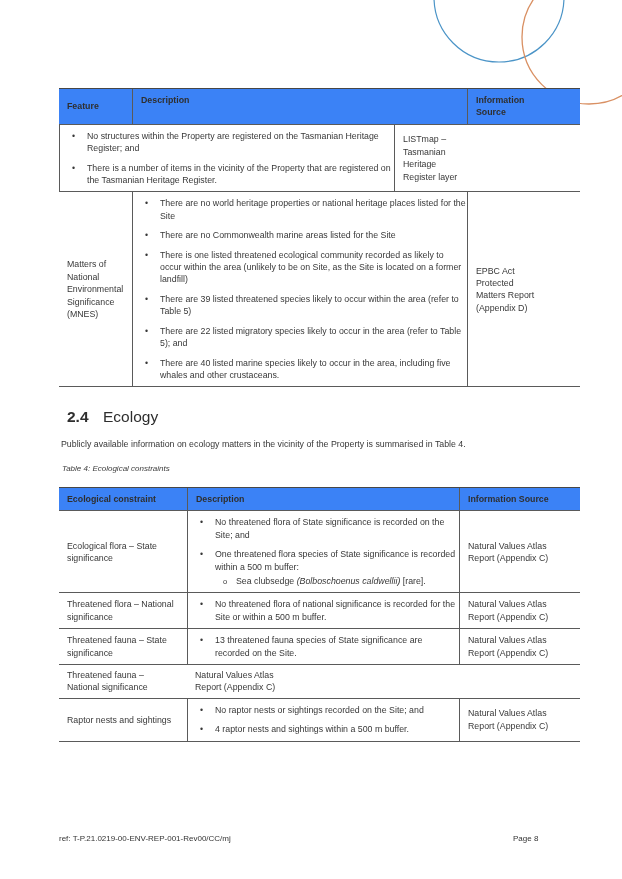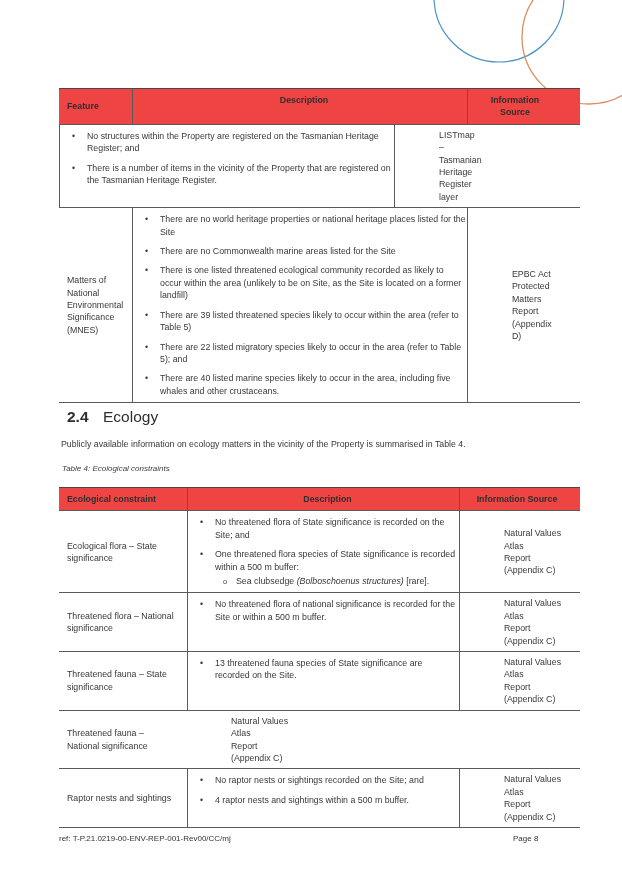--- a/index.html
+++ b/index.html
@@ -9,37 +9,37 @@
   }
   .decor { position:absolute; top:0; left:0; pointer-events:none; }
 
   
   .tbl { position:absolute; left:59px; width:521px; font-size:8.8px; line-height:12.4px;
          border-top:1px solid #474747; border-bottom:1px solid #5a5a5a; }
   .tbl1 { top:88px; }
   .tbl2 { top:487px; }
   .trow { display:flex; border-bottom:1px solid #5a5a5a; }
   .trow:last-child { border-bottom:none; }
-  .hrow { background:#ef4444; font-weight:bold; color:#2f2f2f;text-align:center; }
+  .hrow { background:#3b82f6; font-weight:bold; color:#2f2f2f; }
   .cell { box-sizing:border-box; }
   .cF   { padding:4px 4px 4px 8px; display:flex; align-items:center; }
   .cD   { border-left:1px solid #5a5a5a; border-right:1px solid #5a5a5a; padding:5px 0; }
   .cS   { padding:4px 8px; display:flex; flex-direction:column; justify-content:center; }
   .tbl1 .cF { width:73px; }  .tbl1 .cD { width:336px; } .tbl1 .cS { width:112px; padding-right:26px; }
   .tbl2 .cF { width:128px; padding-right:10px; } .tbl2 .cD { width:273px; } .tbl2 .cS { width:120px; padding-right:14px; }
   .hrow .cF { padding-top:5px; padding-bottom:5px; }
   .hrow .cD { padding-left:8px; }
   .hrow .cS { padding-top:5px; padding-bottom:5px; justify-content:flex-start; }
 
   .bullet { position:relative; padding-left:27px; margin-top:7px; }
   .bullet:first-child { margin-top:0; }
   .bullet::before { content:"•"; position:absolute; left:12px; top:0; }
   .sub { position:relative; padding-left:48px; margin-top:2px; }
   .sub::before { content:"o"; position:absolute; left:35px; top:1px; font-size:7.5px; }
-  .srcline { display:block;margin-left:36px; }
+  .srcline { display:block; }
 
   
   .heading { position:absolute; left:67px; top:408px; font-size:15.5px; color:#2e2e2e; display:flex; }
   .heading .num { width:36px;font-weight:bold; }
   .intro   { position:absolute; left:61px; top:439px; width:520px; font-size:8.8px; }
   .caption { position:absolute; left:62px; top:464px; font-size:8px; font-style:italic; color:#3d3d3d; }
   .footer-ref  { position:absolute; left:59px;  top:834px; font-size:8px; color:#333; }
   .footer-page { position:absolute; left:513px; top:834px; font-size:8px; color:#333; }
   em { font-style:italic; }
 </style>
@@ -114,21 +114,21 @@
       </div>
   </div>
 
   <div class="trow">
     <div class="cell cF">
         <span>Ecological flora – State significance</span>
       </div>
     <div class="cell cD">
       <div class="bullet"><span>No threatened flora of State significance is recorded on the Site; and</span></div>
       <div class="bullet"><span>One threatened flora species of State significance is recorded within a 500 m buffer:</span></div>
-      <div class="sub"><span>Sea clubsedge </span><em>(Bolboschoenus structures)</em><span> [rare].</span></div>
+      <div class="sub"><span>Sea clubsedge </span><em>(Bolboschoenus caldwellii)</em><span> [rare].</span></div>
     </div>
     <div class="cell cS">
       <span class="srcline">Natural Values Atlas</span>
       <span class="srcline">Report (Appendix C)</span>
     </div>
   </div>
 
   <div class="trow">
     <div class="cell cF">
         <span>Threatened flora – National significance</span>

